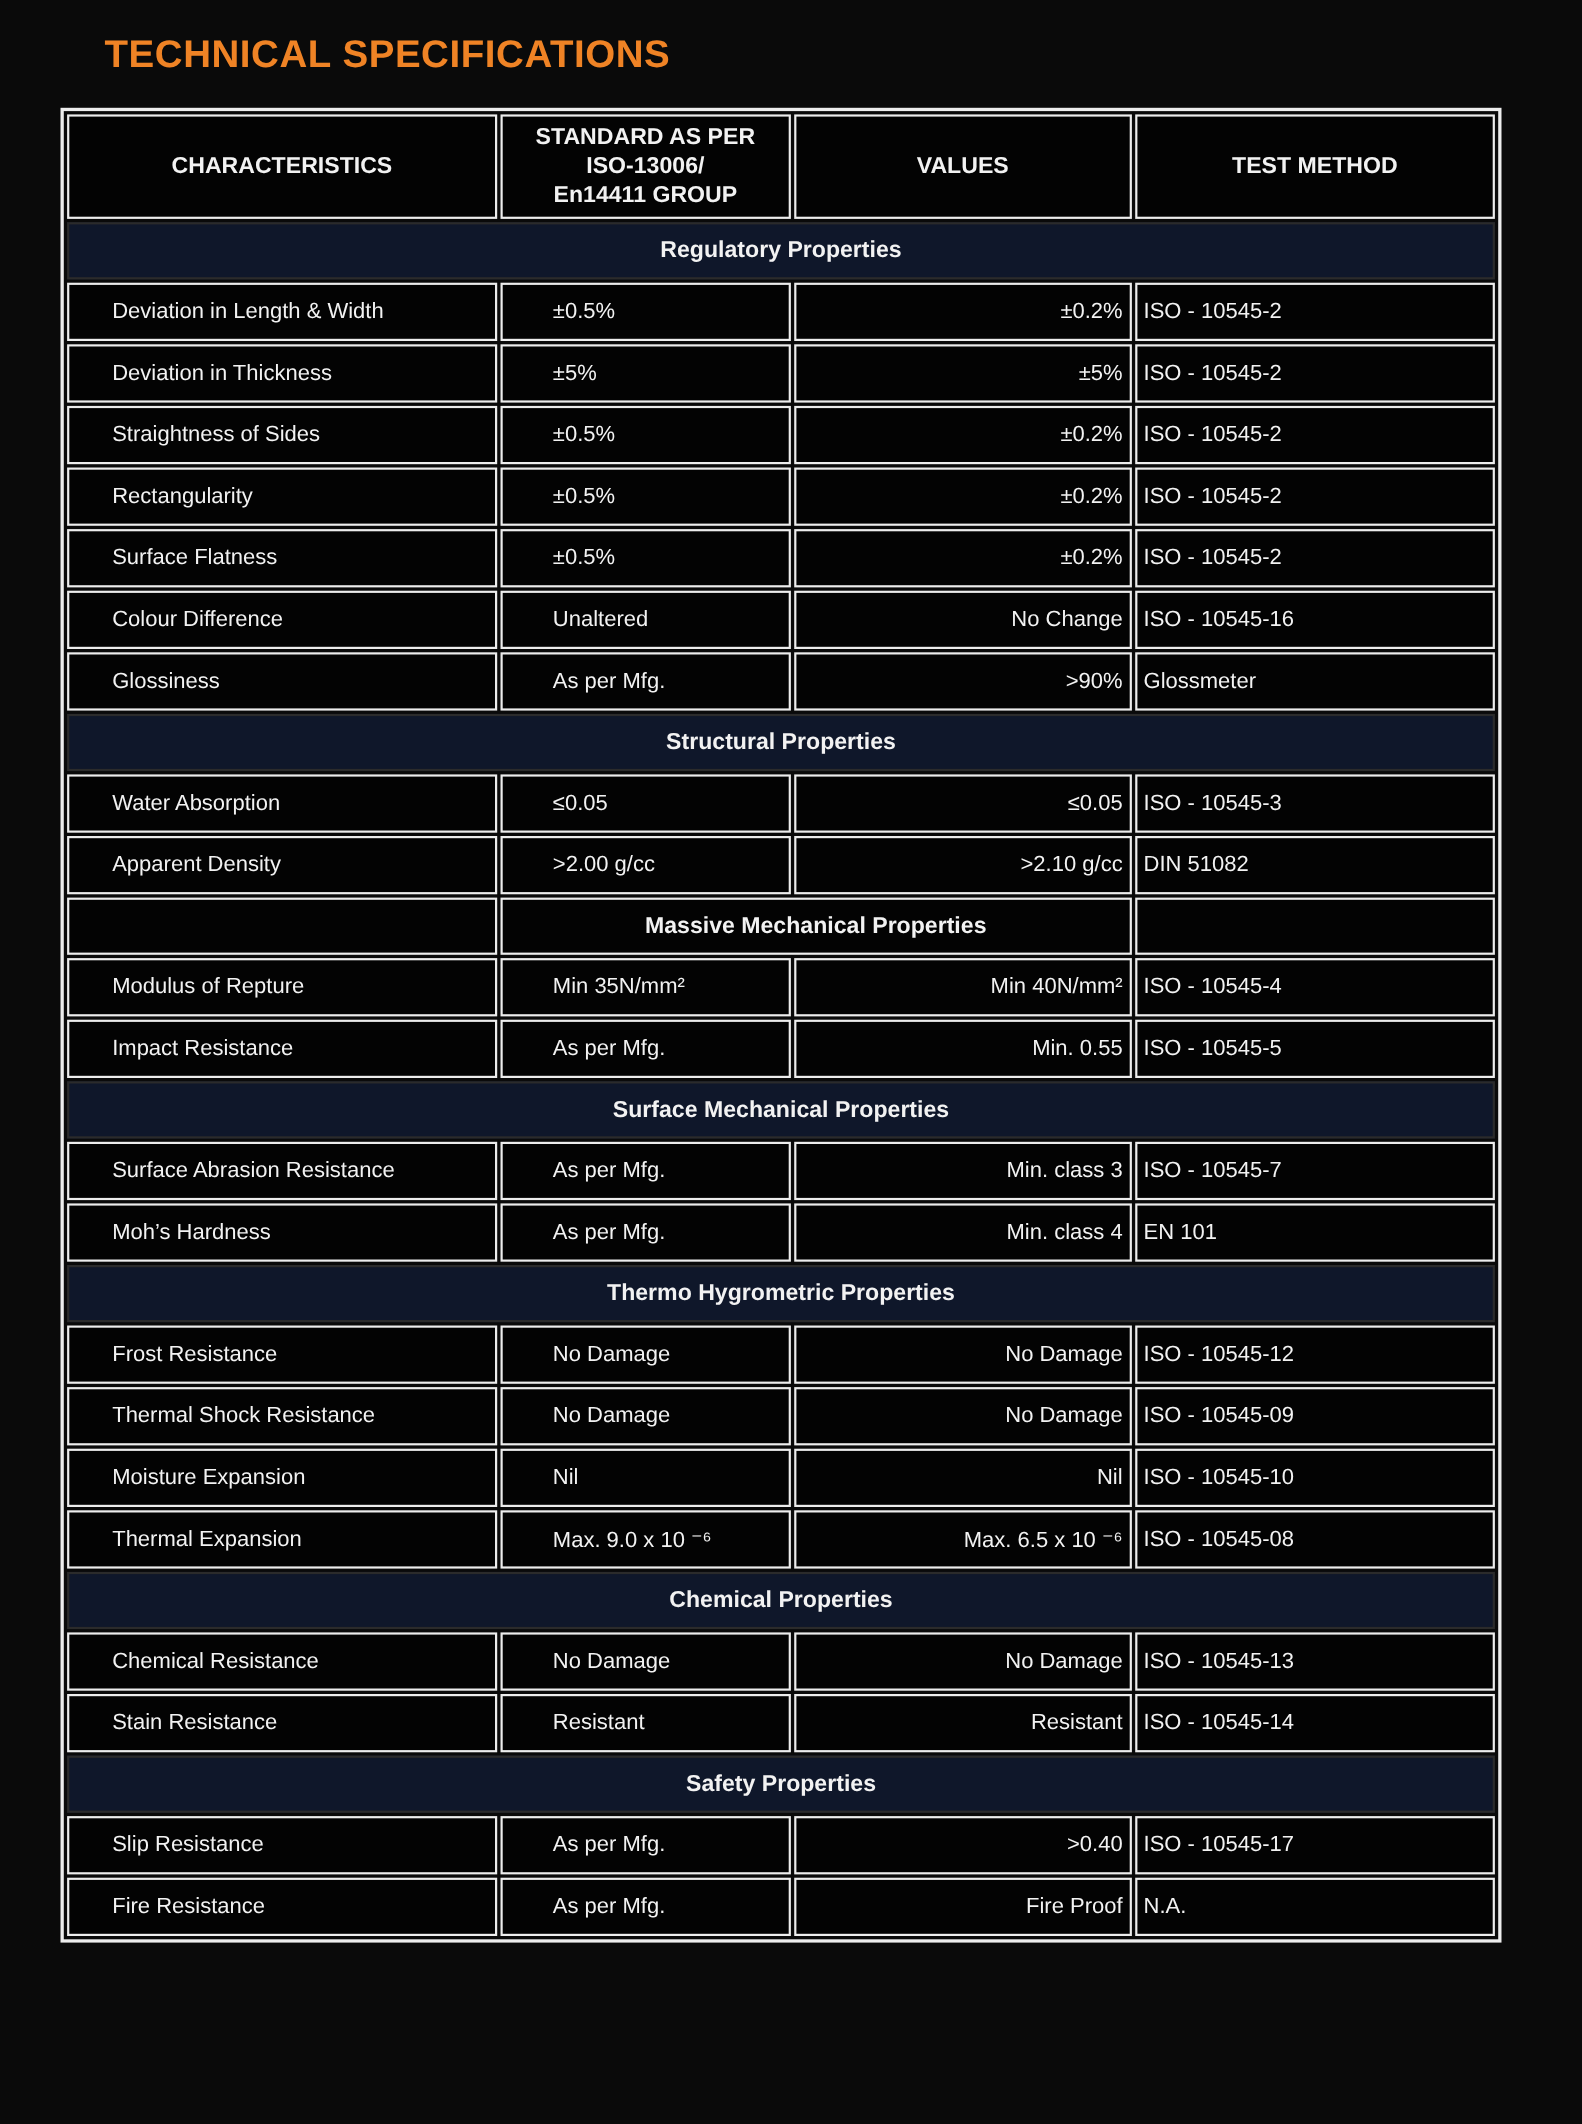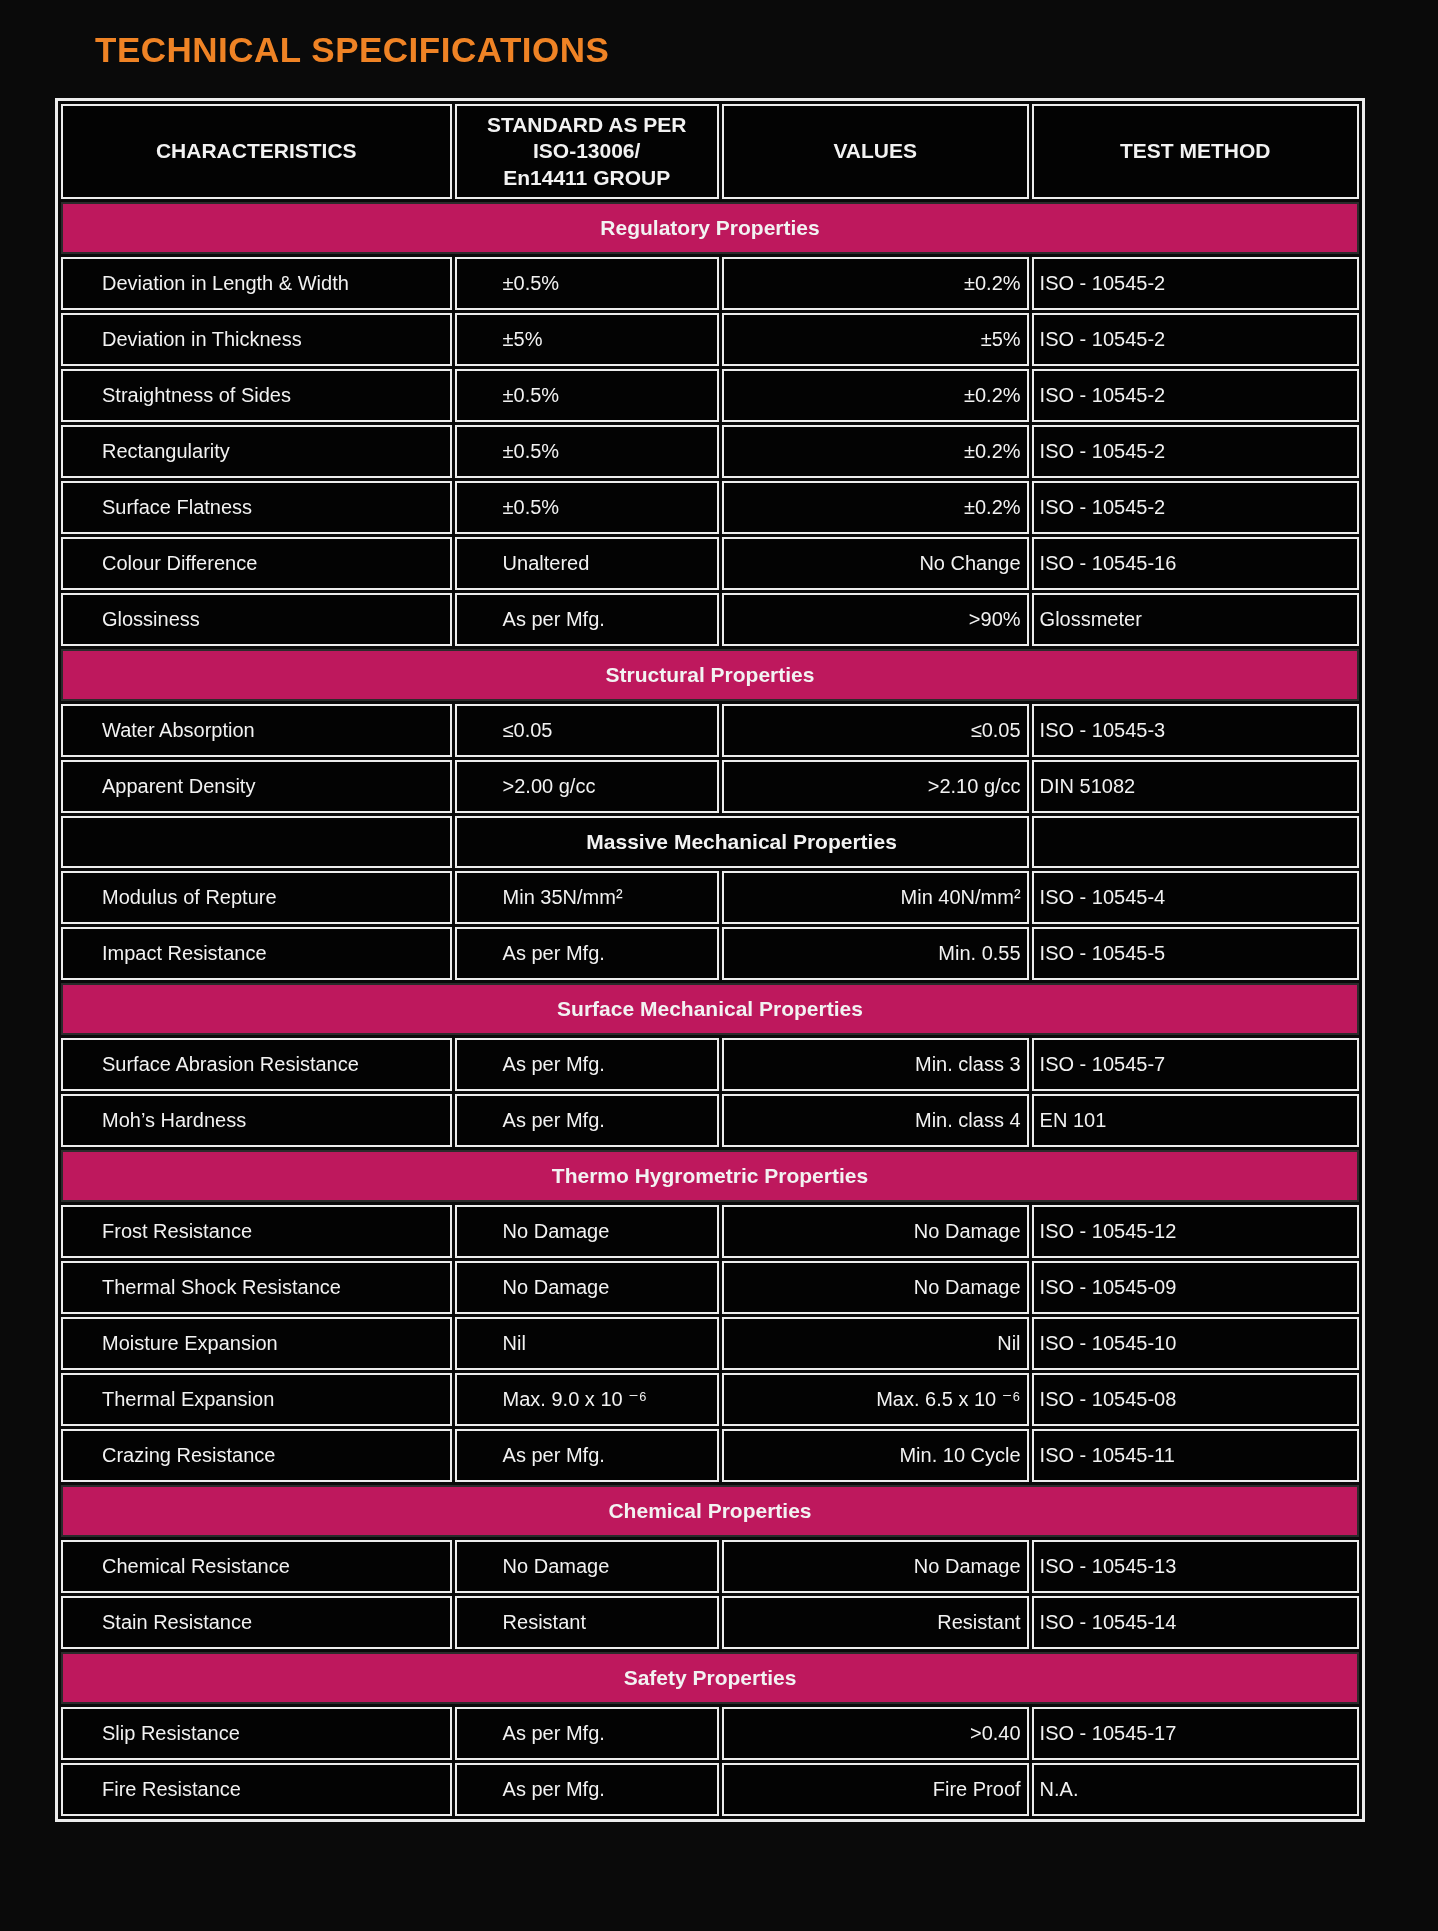--- a/index.html
+++ b/index.html
@@ -36,21 +36,21 @@
   
   td.head{
     height:72px;
     text-align:center;
     font-weight:700;
     font-size:21px;
   }
   td.multiline{white-space:pre-line;line-height:1.25;}
   
   td.section{
-    background:#be185d;
+    background:#0f172a;
     border:2px solid #2b2b2b;
     height:36px;
     text-align:center;
     font-weight:700;
     font-size:21px;
   }
   td.inner-section{
     height:36px;
     text-align:center;
     font-weight:700;
@@ -199,26 +199,20 @@
             <td class="c1">Nil</td>
             <td class="c2">Nil</td>
             <td class="c3">ISO - 10545-10</td>
           </tr>
           <tr class="row">
             <td class="c0">Thermal Expansion</td>
             <td class="c1">Max. 9.0 x 10 ⁻⁶</td>
             <td class="c2">Max. 6.5 x 10 ⁻⁶</td>
             <td class="c3">ISO - 10545-08</td>
           </tr>
-          <tr class="row">
-            <td class="c0">Crazing Resistance</td>
-            <td class="c1">As per Mfg.</td>
-            <td class="c2">Min. 10 Cycle</td>
-            <td class="c3">ISO - 10545-11</td>
-          </tr>
           <tr>
             <td class="section" colspan="4">Chemical Properties</td>
           </tr>
           <tr class="row">
             <td class="c0">Chemical Resistance</td>
             <td class="c1">No Damage</td>
             <td class="c2">No Damage</td>
             <td class="c3">ISO - 10545-13</td>
           </tr>
           <tr class="row">

